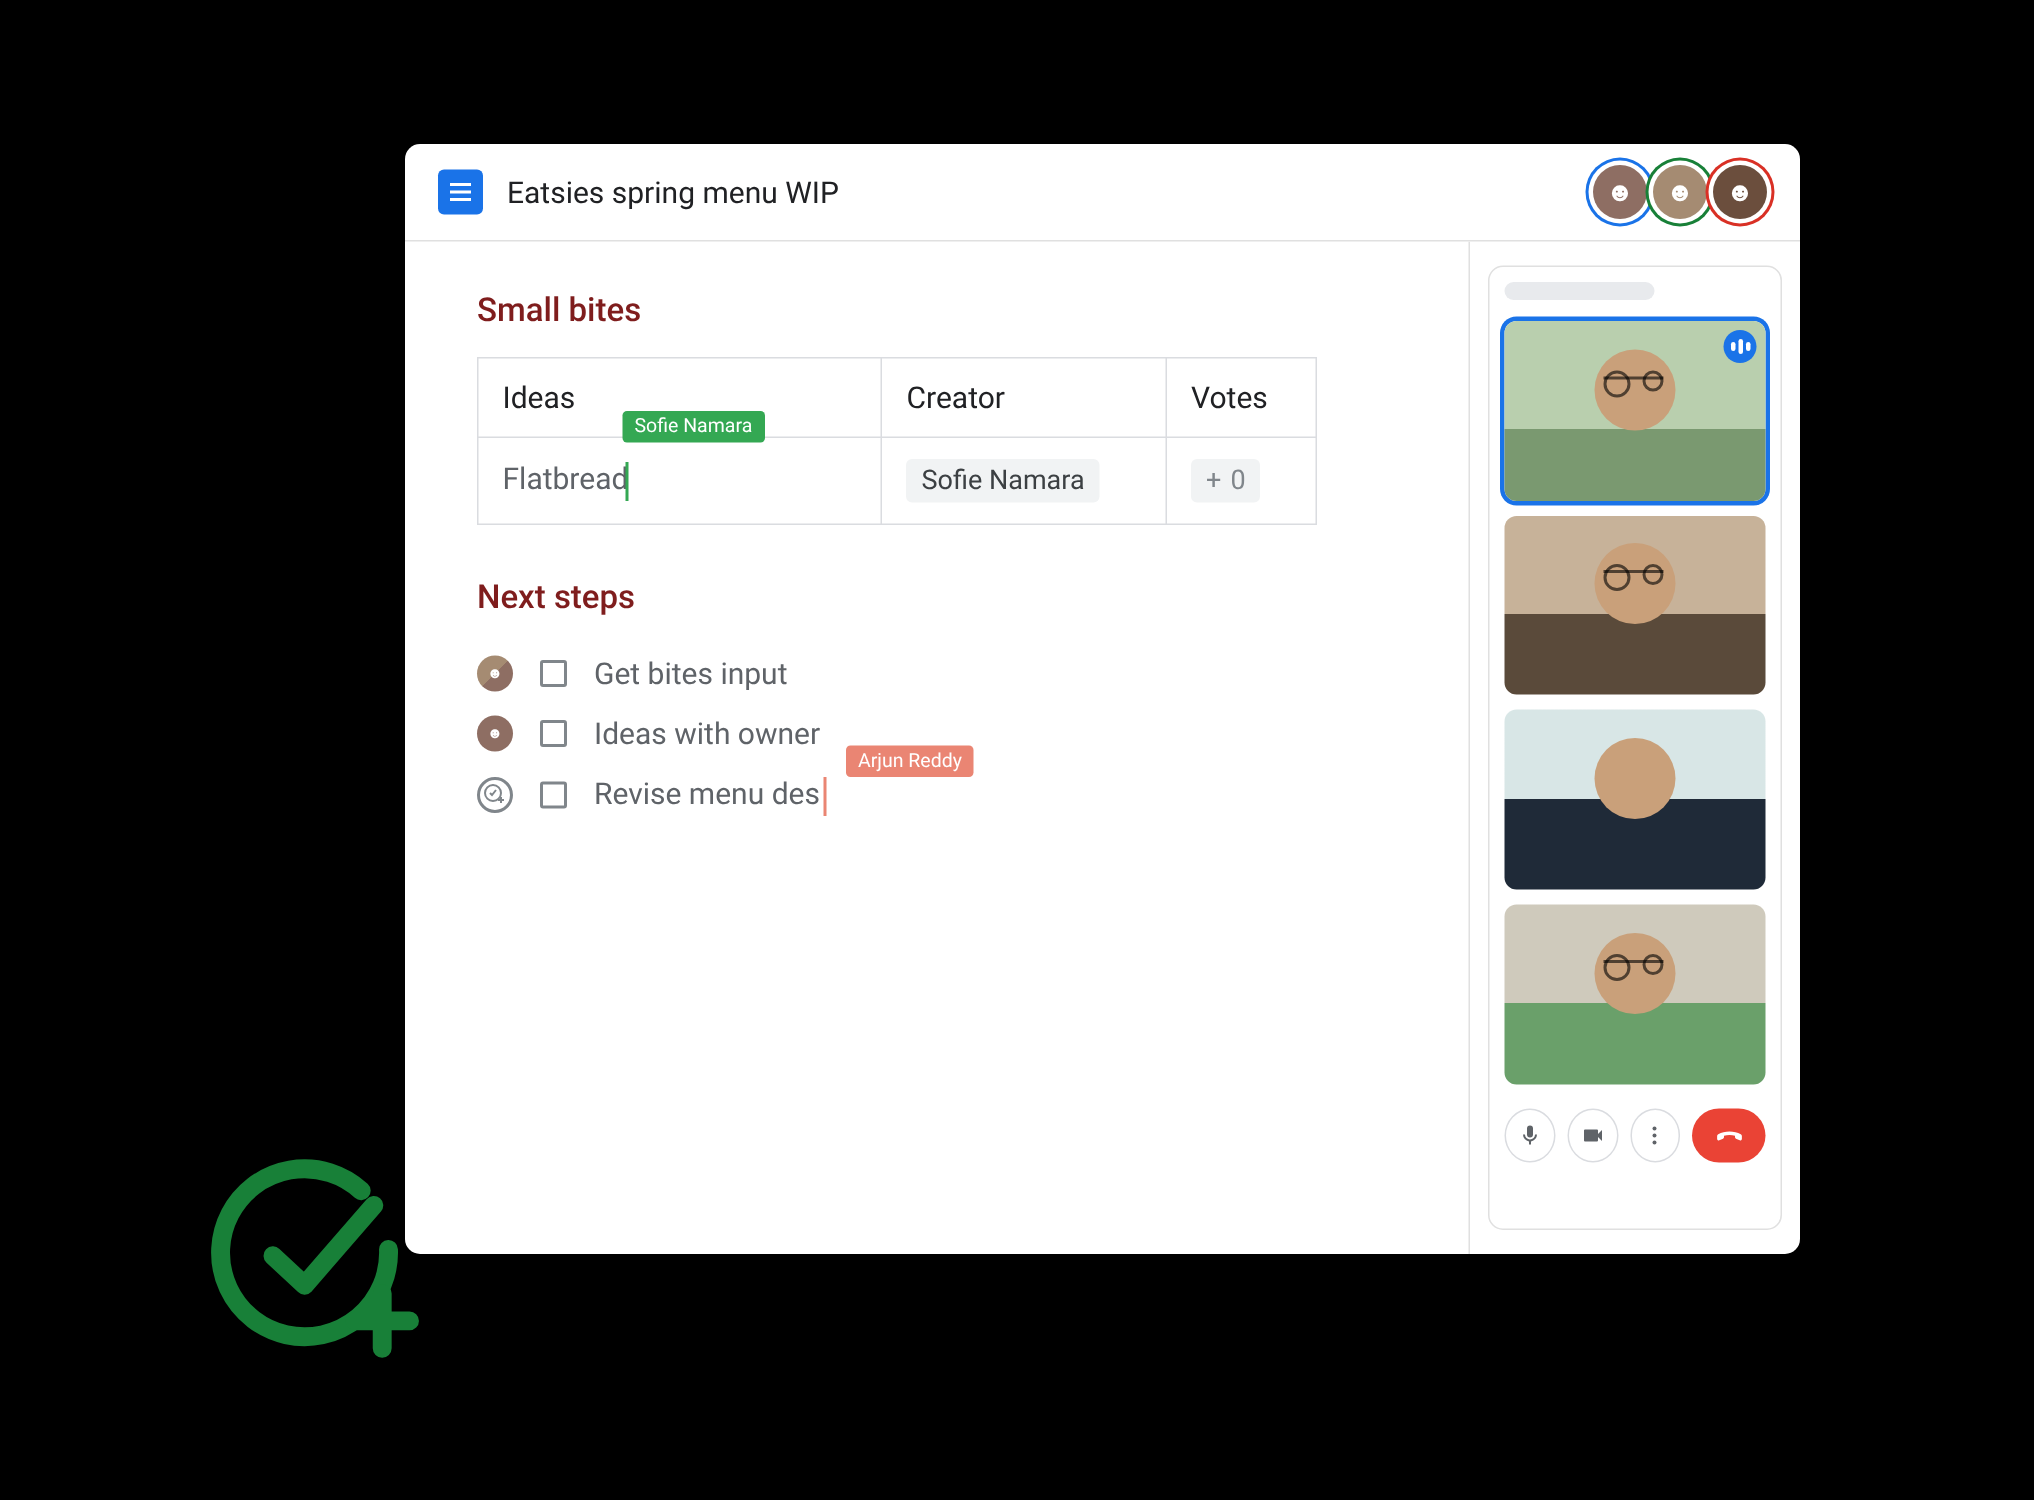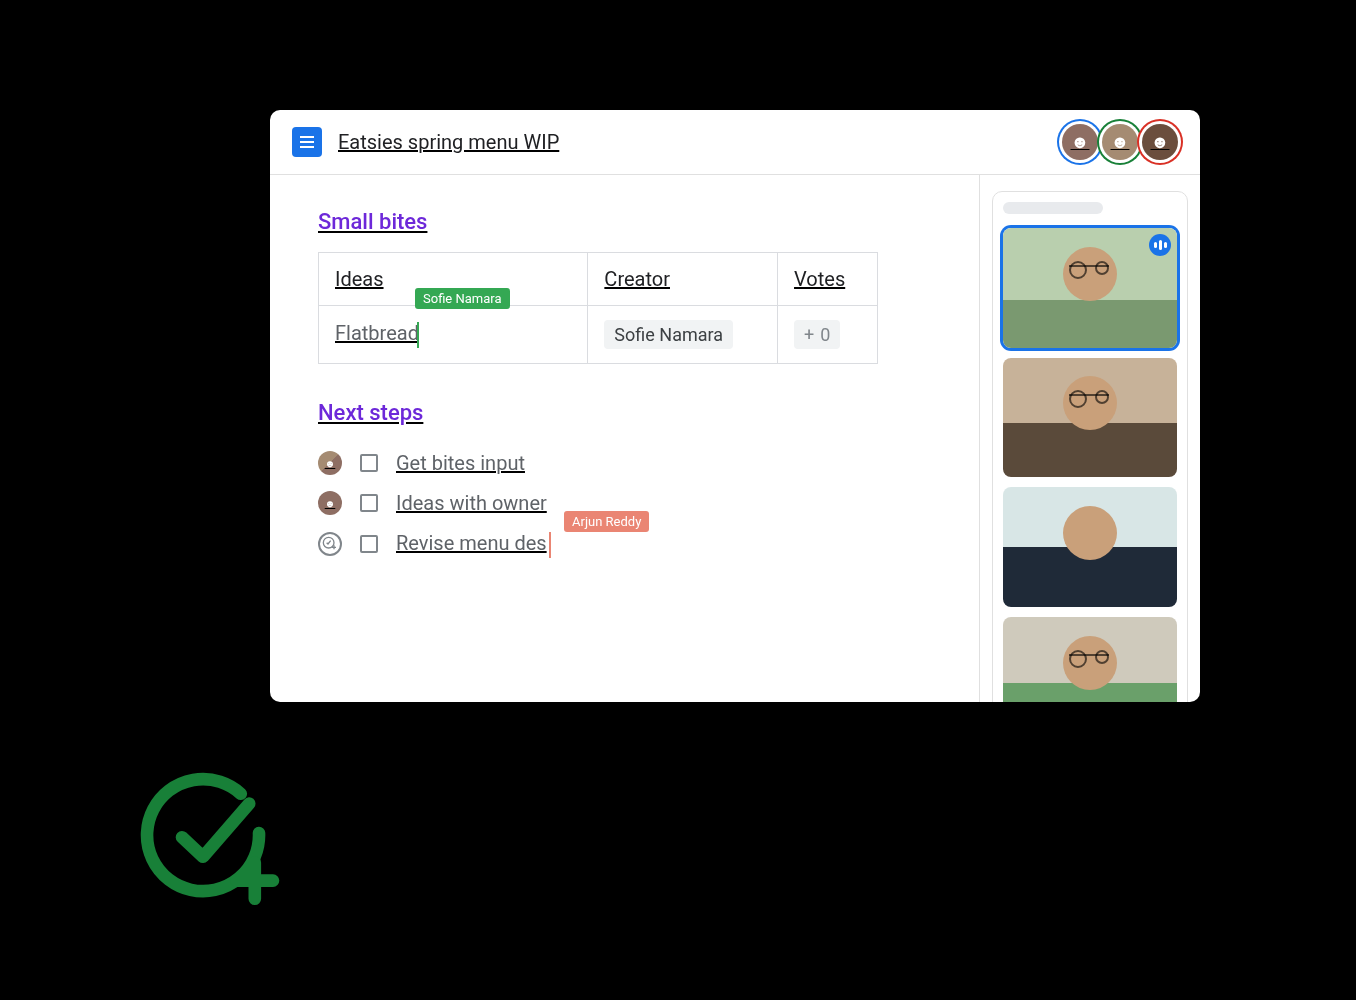--- a/index.html
+++ b/index.html
@@ -6,30 +6,29 @@
   body {
     font-family: 'Google Sans', 'Roboto', Arial, sans-serif;
     background: #000;
     width: 1356px;
     height: 1000px;
     position: relative;
   }
   .app-window {
     position: absolute;
     left: 270px;
-    top: 110px;
+    top: 96px;
     width: 930px;
-    height: 592px;
+    height: 740px;
     background: #fff;
     border-radius: 10px;
     box-shadow: 0 4px 30px rgba(0,0,0,0.25);
     display: flex;
     flex-direction: column;
     overflow: hidden;
-    text-decoration: underline;
   }
   .titlebar {
     display: flex;
     align-items: center;
     padding: 14px 22px;
     border-bottom: 1px solid #e0e0e0;
     gap: 16px;
   }
   .docs-icon {
     width: 30px; height: 30px;
@@ -73,21 +72,21 @@
   }
   .doc-body {
     flex:1;
     padding: 34px 20px 34px 48px;
     border-right:1px solid #e0e0e0;
     overflow-y:auto;
   }
   .section-heading {
     font-size: 22px;
     font-weight: 500;
-    color:#6d28d9;
+    color:#7f1d1d;
     margin-bottom: 18px;
   }
   table.ideas {
     border-collapse: collapse;
     width: 560px;
     margin-bottom: 36px;
   }
   table.ideas th, table.ideas td {
     border:1px solid #dadce0;
     padding: 14px 16px;

